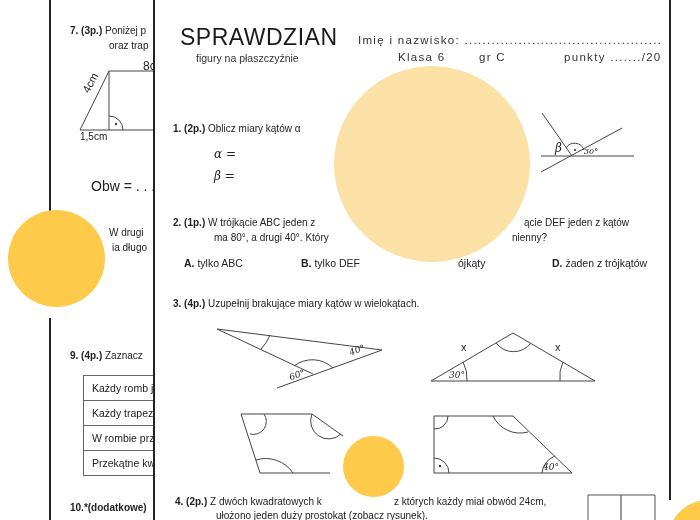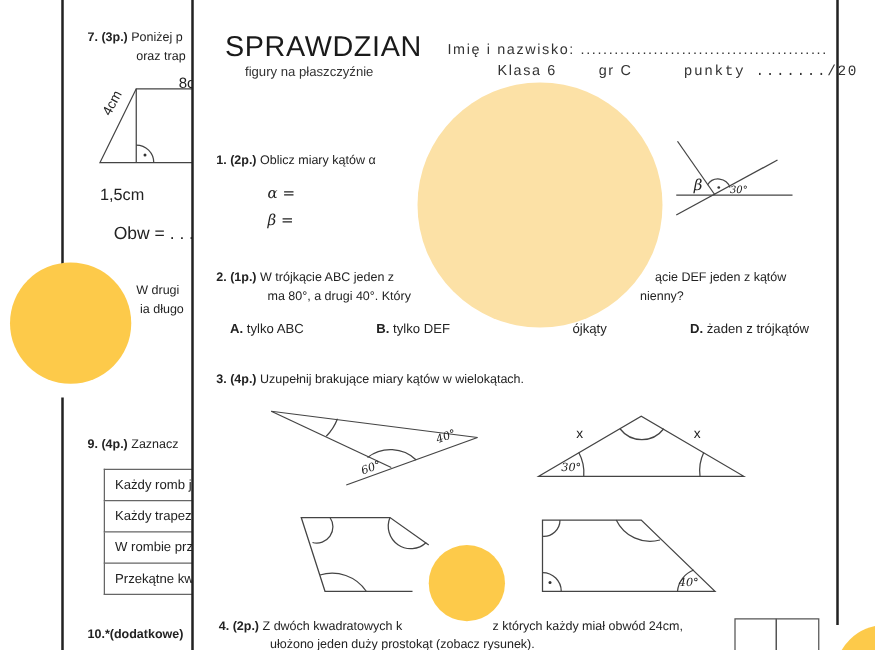--- a/index.html
+++ b/index.html
@@ -31,21 +31,21 @@
   <div class="txt" style="left:109px;top:40px;">oraz trap</div>
   <div class="txt" style="left:143px;top:59px;font-size:12px;">8c</div>
 
   <svg style="left:0;top:0;" width="160" height="140">
     <polyline points="160,71 109,71 80,130 160,130" fill="none" stroke="#444" stroke-width="1"></polyline>
     <line x1="109" y1="71" x2="109" y2="130" stroke="#444" stroke-width="1"></line>
     <path d="M109,116 A14,14 0 0 1 123,130" fill="none" stroke="#444" stroke-width="1"></path>
     <circle cx="116" cy="124" r="1.2" fill="#333"></circle>
   </svg>
   <div class="txt" style="left:80px;top:89px;font-size:11px;transform:rotate(-62deg);transform-origin:left top;">4cm</div>
-  <div class="txt" style="left:80px;top:148px;font-size:13px;">1,5cm</div>
+  <div class="txt" style="left:80px;top:131px;font-size:10px;">1,5cm</div>
 
   <div class="txt" style="left:91px;top:178px;font-size:14px;">Obw = . . .</div>
 
   <div class="txt" style="left:109px;top:227px;">W drugi</div>
   <div class="txt" style="left:112px;top:242px;">ia długo</div>
 
   <div class="txt" style="left:70px;top:350px;">
     <span class="b">9. (4p.)</span>
     <span>Zaznacz</span>
   </div>
@@ -72,21 +72,21 @@
 <div class="abs" style="left:154px;top:0;width:515px;height:520px;background:#fff;"></div>
 <div class="vline" style="left:153px;top:0;width:2px;height:520px;"></div>
 <div class="vline" style="left:669px;top:0;width:2px;height:500px;"></div>
 
 <div class="txt title" style="left:180px;top:24px;">SPRAWDZIAN</div>
 <div class="txt sub" style="left:196px;top:52px;">figury na płaszczyźnie</div>
 
 <div class="txt hdr" style="left:358px;top:34px;">Imię i nazwisko: ............................................</div>
 <div class="txt hdr" style="left:358px;top:51px;margin-left:40px;">Klasa 6</div>
 <div class="txt hdr" style="left:479px;top:51px;">gr C</div>
-<div class="txt hdr" style="left:547px;top:51px;font-family:Liberation Mono, monospace;">punkty ......./20</div>
+<div class="txt hdr" style="left:564px;top:51px;">punkty ......./20</div>
 
 <div class="txt" style="left:173px;top:123px;">
   <span class="b">1. (2p.)</span>
   <span>Oblicz miary kątów α</span>
 </div>
 <div class="txt serif" style="left:214px;top:147px;font-size:12px;">α =</div>
 <div class="txt serif" style="left:214px;top:169px;font-size:12px;">β =</div>
 
 <svg style="left:0;top:0;" width="700" height="200">
   <line x1="542" y1="113" x2="572" y2="156" stroke="#444" stroke-width="1"></line>

